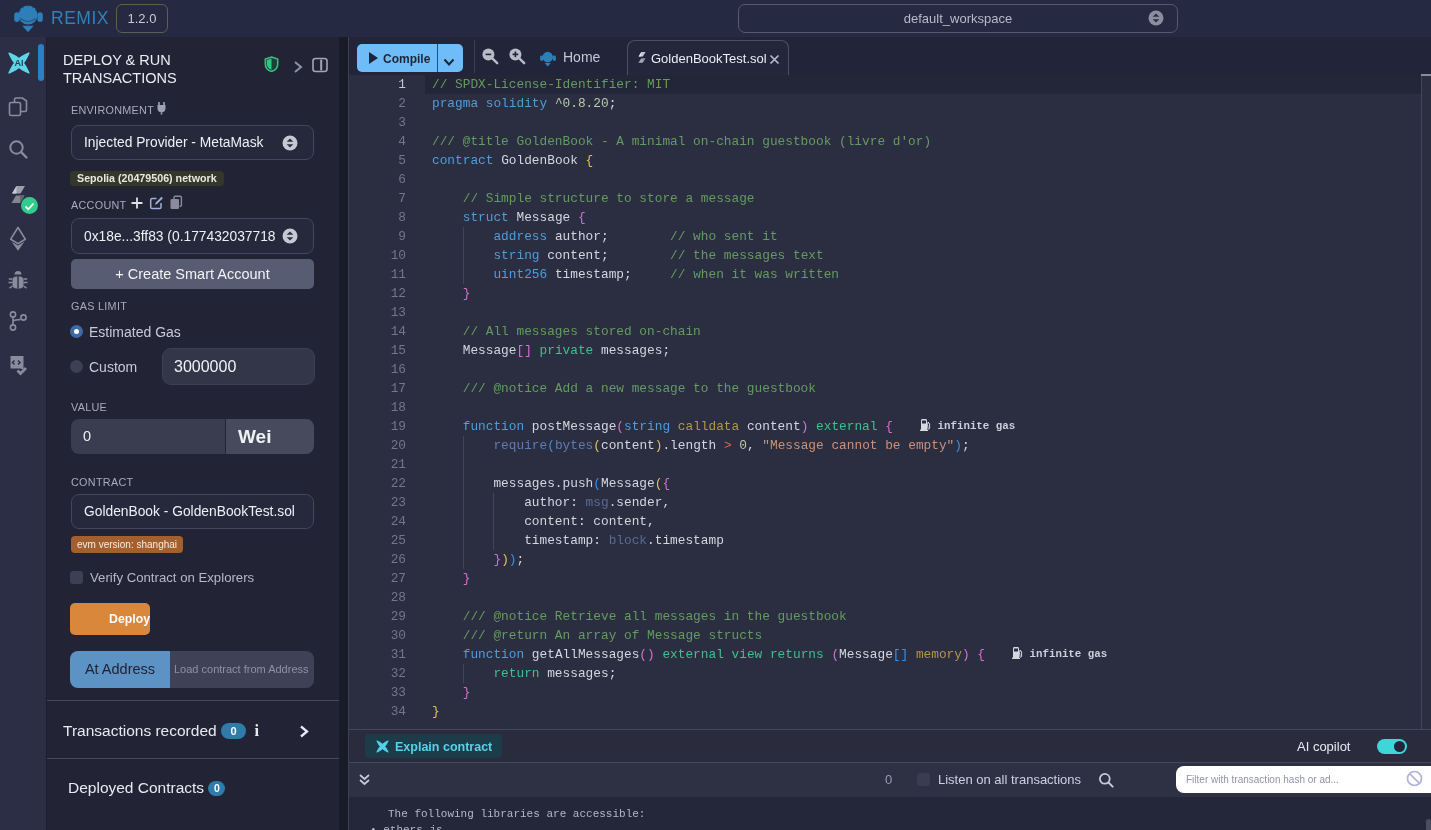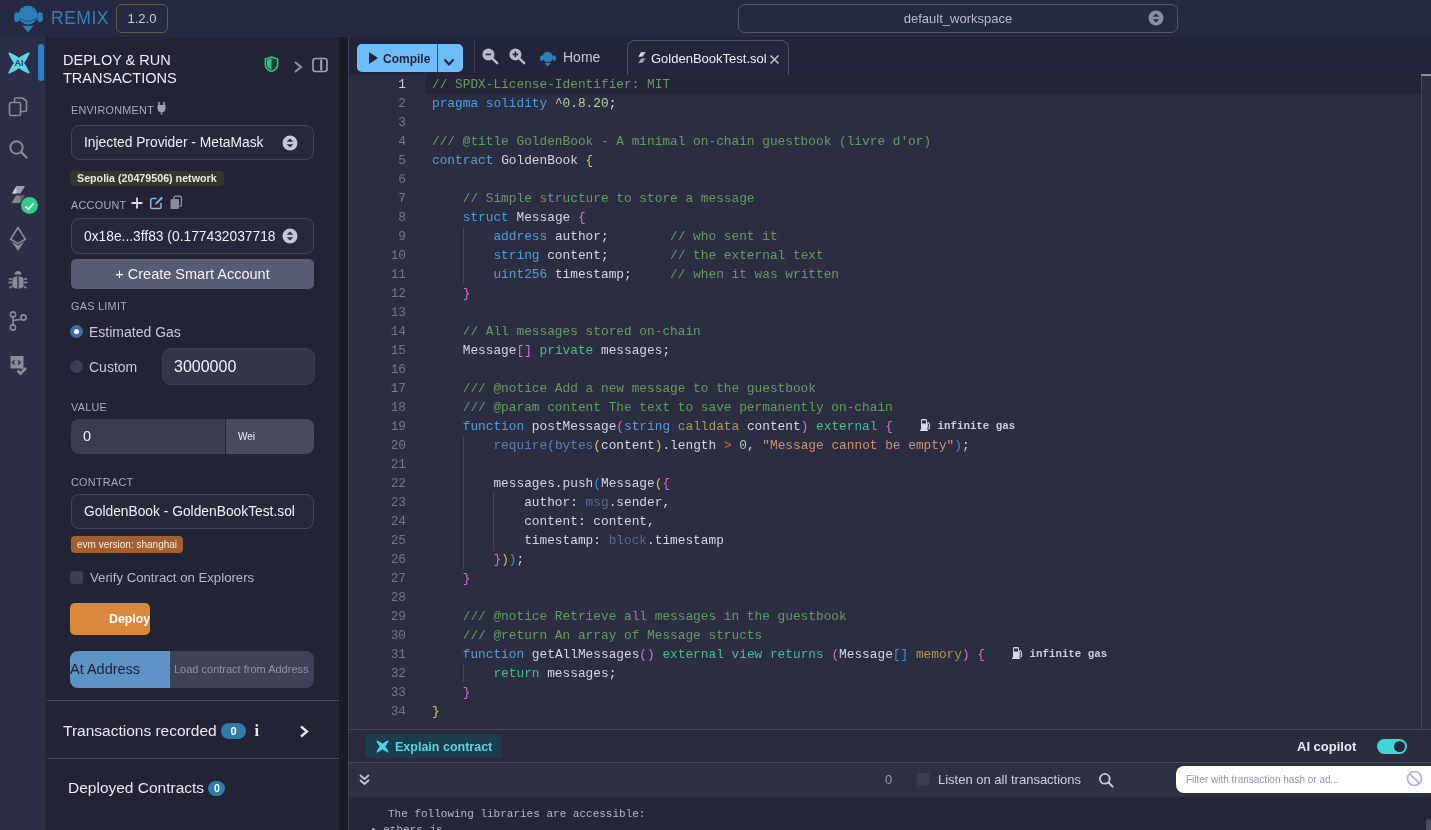--- a/index.html
+++ b/index.html
@@ -137,28 +137,28 @@
 <div class="abs" style="left:71px;top:259px;width:243px;height:30px;background:#575c72;border-radius:5px;color:#f2f3f7;font-size:14.5px;text-align:center;line-height:30px">+ Create Smart Account</div>
 <div class="lbl" style="left:71px;top:300px">GAS LIMIT</div>
 <div class="abs" style="left:70px;top:325px;width:13px;height:13px;border-radius:50%;background:#3c6ba5"></div>
 <div class="abs" style="left:74px;top:329px;width:5px;height:5px;border-radius:50%;background:#fff"></div>
 <div class="abs" style="left:89px;top:324px;font-size:14px;color:#c9cad9">Estimated Gas</div>
 <div class="abs" style="left:70px;top:360px;width:13px;height:13px;border-radius:50%;background:#3c3f55"></div>
 <div class="abs" style="left:89px;top:359px;font-size:14px;color:#c9cad9">Custom</div>
 <div class="abs" style="left:162px;top:348px;width:153px;height:37px;background:#333548;border:1px solid #3d3f54;border-radius:9px;color:#f2f3f7;font-size:16px;line-height:35px;padding:0 11px">3000000</div>
 <div class="lbl" style="left:71px;top:401px">VALUE</div>
 <div class="abs" style="left:71px;top:419px;width:154px;height:35px;background:#3a3d4f;border-radius:8px 0 0 8px;color:#f0f1f6;font-size:14.5px;line-height:35px;padding:0 12px">0</div>
-<div class="abs" style="left:226px;top:419px;width:88px;height:35px;background:#474a5c;border-radius:0 8px 8px 0;color:#f0f1f6;font-size:10px;font-weight:normal;line-height:35px;padding:0 12px">Wei</div>
+<div class="abs" style="left:226px;top:419px;width:88px;height:35px;background:#474a5c;border-radius:0 8px 8px 0;color:#f0f1f6;font-size:19px;font-weight:bold;line-height:35px;padding:0 12px">Wei</div>
 <div class="lbl" style="left:71px;top:476px">CONTRACT</div>
 <div class="sel" style="top:494px;height:35px">GoldenBook - GoldenBookTest.sol</div>
 <div class="abs" style="left:71px;top:536px;height:17px;background:#a35f2d;border-radius:4px;color:#f4ede4;font-size:10px;font-weight:normal;line-height:17px;padding:0 6px">evm version: shanghai</div>
 <div class="abs" style="left:70px;top:571px;width:13px;height:13px;background:#3d4054;border-radius:3px"></div>
 <div class="abs" style="left:90px;top:570px;font-size:13.2px;color:#b7b9c9">Verify Contract on Explorers</div>
 <div class="abs" style="left:70px;top:603px;width:80px;height:32px;background:#d9873b;border-radius:5px;color:#fdfdfd;font-size:12.3px;font-weight:bold;text-align:right;line-height:32px">Deploy</div>
-<div class="abs" style="left:70px;top:651px;width:100px;height:37px;background:#5c92c4;border-radius:8px 0 0 8px;color:#1f2133;font-size:14.5px;text-align:left;line-height:37px">At Address</div>
+<div class="abs" style="left:70px;top:651px;width:100px;height:37px;background:#5c92c4;border-radius:8px 0 0 8px;color:#1f2133;font-size:14.5px;text-align:center;line-height:37px">At Address</div>
 <div class="abs" style="left:170px;top:651px;width:144px;height:37px;background:#3f4257;border-radius:0 8px 8px 0;color:#8f92a6;font-size:11px;line-height:37px;padding:0 4px;white-space:nowrap;overflow:hidden">Load contract from Address</div>
 <div class="abs" style="left:47px;top:700px;width:292px;height:1px;background:#454858"></div>
 <div class="abs" style="left:63px;top:721px;font-size:15.5px;color:#e9eaf1">Transactions recorded <span class="badge0">0</span>&nbsp; <span style="font-family:'Liberation Serif',serif;font-weight:bold;font-size:16.5px">i</span></div>
 <div class="abs" style="left:299px;top:724px"><svg width="10" height="13" viewBox="0 0 10 13">
       <path d="M2 1.5l6 5-6 5" fill="none" stroke="#e8eaf2" stroke-width="2.3"></path>
     </svg></div>
 <div class="abs" style="left:47px;top:758px;width:292px;height:1px;background:#454858"></div>
 <div class="abs" style="left:68px;top:779px;font-size:15.5px;color:#e9eaf1">Deployed Contracts <span class="badge1">0</span></div>
 <div class="abs" style="left:345px;top:37px;width:1086px;height:793px;background:#23253a"></div>
 <div class="abs" style="left:345px;top:37px;width:1086px;height:38px;background:#22243a"></div>
@@ -215,35 +215,34 @@
 <div class="ln" style="top:76px">5</div>
 <div class="cl" style="top:76px"><i class="kb">contract </i><i class="w">GoldenBook </i><i class="y">{</i></div>
 <div class="ln" style="top:95px">6</div>
 <div class="ln" style="top:114px">7</div>
 <div class="cl" style="top:114px"><i class="w">    </i><i class="c">// Simple structure to store a message</i></div>
 <div class="ln" style="top:133px">8</div>
 <div class="cl" style="top:133px"><i class="w">    </i><i class="kb">struct </i><i class="w">Message </i><i class="p">{</i></div>
 <div class="ln" style="top:152px">9</div>
 <div class="cl" style="top:152px"><i class="w">        </i><i class="kb">address</i><i class="w"> author;</i><i class="w">        </i><i class="c">// who sent it</i></div>
 <div class="ln" style="top:171px">10</div>
-<div class="cl" style="top:171px"><i class="w">        </i><i class="kb">string</i><i class="w"> content;</i><i class="w">        </i><i class="c">// the external text</i></div>
+<div class="cl" style="top:171px"><i class="w">        </i><i class="kb">string</i><i class="w"> content;</i><i class="w">        </i><i class="c">// the messages text</i></div>
 <div class="ln" style="top:190px">11</div>
 <div class="cl" style="top:190px"><i class="w">        </i><i class="kb">uint256</i><i class="w"> timestamp;</i><i class="w">     </i><i class="c">// when it was written</i></div>
 <div class="ln" style="top:209px">12</div>
 <div class="cl" style="top:209px"><i class="w">    </i><i class="p">}</i></div>
 <div class="ln" style="top:228px">13</div>
 <div class="ln" style="top:247px">14</div>
 <div class="cl" style="top:247px"><i class="w">    </i><i class="c">// All messages stored on-chain</i></div>
 <div class="ln" style="top:266px">15</div>
 <div class="cl" style="top:266px"><i class="w">    </i><i class="w">Message</i><i class="p">[]</i><i class="w"> </i><i class="kg">private</i><i class="w"> messages;</i></div>
 <div class="ln" style="top:285px">16</div>
 <div class="ln" style="top:304px">17</div>
 <div class="cl" style="top:304px"><i class="w">    </i><i class="c">/// @notice Add a new message to the guestbook</i></div>
 <div class="ln" style="top:323px">18</div>
-<div class="cl" style="top:323px"><i class="w">    </i><i class="c">/// @param content The text to save permanently on-chain</i></div>
 <div class="ln" style="top:342px">19</div>
 <div class="cl" style="top:342px"><i class="w">    </i><i class="kb">function </i><i class="w">postMessage</i><i class="p">(</i><i class="kb">string </i><i class="kgold">calldata</i><i class="w"> content</i><i class="p">)</i><i class="w"> </i><i class="kg">external </i><i class="p">{</i></div>
 <div class="ln" style="top:361px">20</div>
 <div class="cl" style="top:361px"><i class="w">        </i><i class="fb">require</i><i class="b">(</i><i class="fb">bytes</i><i class="y">(</i><i class="w">content</i><i class="y">)</i><i class="w">.length </i><i class="op">&gt;</i><i class="w"> </i><i class="num">0</i><i class="w">, </i><i class="str">"Message cannot be empty"</i><i class="b">)</i><i class="w">;</i></div>
 <div class="ln" style="top:380px">21</div>
 <div class="ln" style="top:399px">22</div>
 <div class="cl" style="top:399px"><i class="w">        </i><i class="w">messages.push</i><i class="b">(</i><i class="w">Message</i><i class="y">(</i><i class="p">{</i></div>
 <div class="ln" style="top:418px">23</div>
 <div class="cl" style="top:418px"><i class="w">            </i><i class="w">author: </i><i class="fm">msg</i><i class="w">.sender,</i></div>
 <div class="ln" style="top:437px">24</div>
@@ -281,21 +280,21 @@
       </svg><span>&nbsp;infinite gas</span></div>
   </div>
 <div class="abs" style="left:1421px;top:75px;width:1px;height:755px;background:#44475c"></div>
 <div class="abs" style="left:1421px;top:74px;width:10px;height:2px;background:#8a8d99"></div>
 <div class="abs" style="left:345px;top:729px;width:1086px;height:33px;background:#2a2c3e;border-top:1px solid #45485a"></div>
 <div class="abs" style="left:365px;top:734px;width:137px;height:24px;background:#1d3c49;border-radius:4px"></div>
 <div class="abs" style="left:375px;top:739px"><svg width="15" height="15" viewBox="0 0 26 26">
       <path d="M3.2 3.2 Q11.2 6.8 13 9 Q14.8 6.8 22.8 3.2 Q19.2 11.2 17 13 Q19.2 14.8 22.8 22.8 Q14.8 19.2 13 17 Q11.2 19.2 3.2 22.8 Q6.8 14.8 9 13 Q6.8 11.2 3.2 3.2 Z" fill="#53d1ea" stroke="#53d1ea" stroke-width="1.6" stroke-linejoin="round"></path>
     </svg></div>
 <div class="abs" style="left:395px;top:740px;font-size:12.5px;font-weight:bold;color:#56d3e8">Explain contract</div>
-<div class="abs" style="left:1297px;top:739px;font-size:13px;font-weight:bold;color:#e8eaf2">AI copilot</div>
+<div class="abs" style="left:1297px;top:739px;font-size:13px;font-weight:normal;color:#e8eaf2">AI copilot</div>
 <div class="abs" style="left:1377px;top:739px;width:30px;height:15px;border-radius:8px;background:#3ed6d6"></div>
 <div class="abs" style="left:1394px;top:741px;width:11px;height:11px;border-radius:50%;background:#23253a"></div>
 <div class="abs" style="left:345px;top:762px;width:1086px;height:35px;background:#2e3044;border-top:1px solid #45485a"></div>
 <div class="abs" style="left:358px;top:772px"><svg width="13" height="13" viewBox="0 0 13 13" style="">
       <path d="M2 2l4.5 4L11 2M2 7l4.5 4L11 7" fill="none" stroke="#c6c8d8" stroke-width="1.7"></path>
     </svg></div>
 <div class="abs" style="left:885px;top:772px;font-size:13px;color:#9a9cb0">0</div>
 <div class="abs" style="left:917px;top:773px;width:13px;height:13px;background:#3a3d52;border-radius:3px"></div>
 <div class="abs" style="left:938px;top:772px;font-size:13px;color:#ccd1e3">Listen on all transactions</div>
 <div class="abs" style="left:1098px;top:772px"><svg width="16" height="16" viewBox="0 0 16 16" style="">

